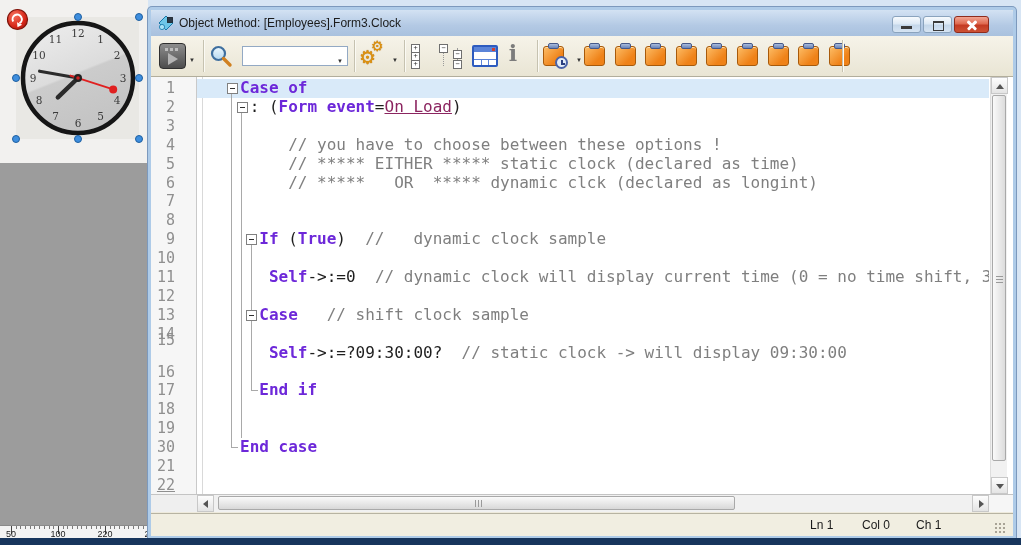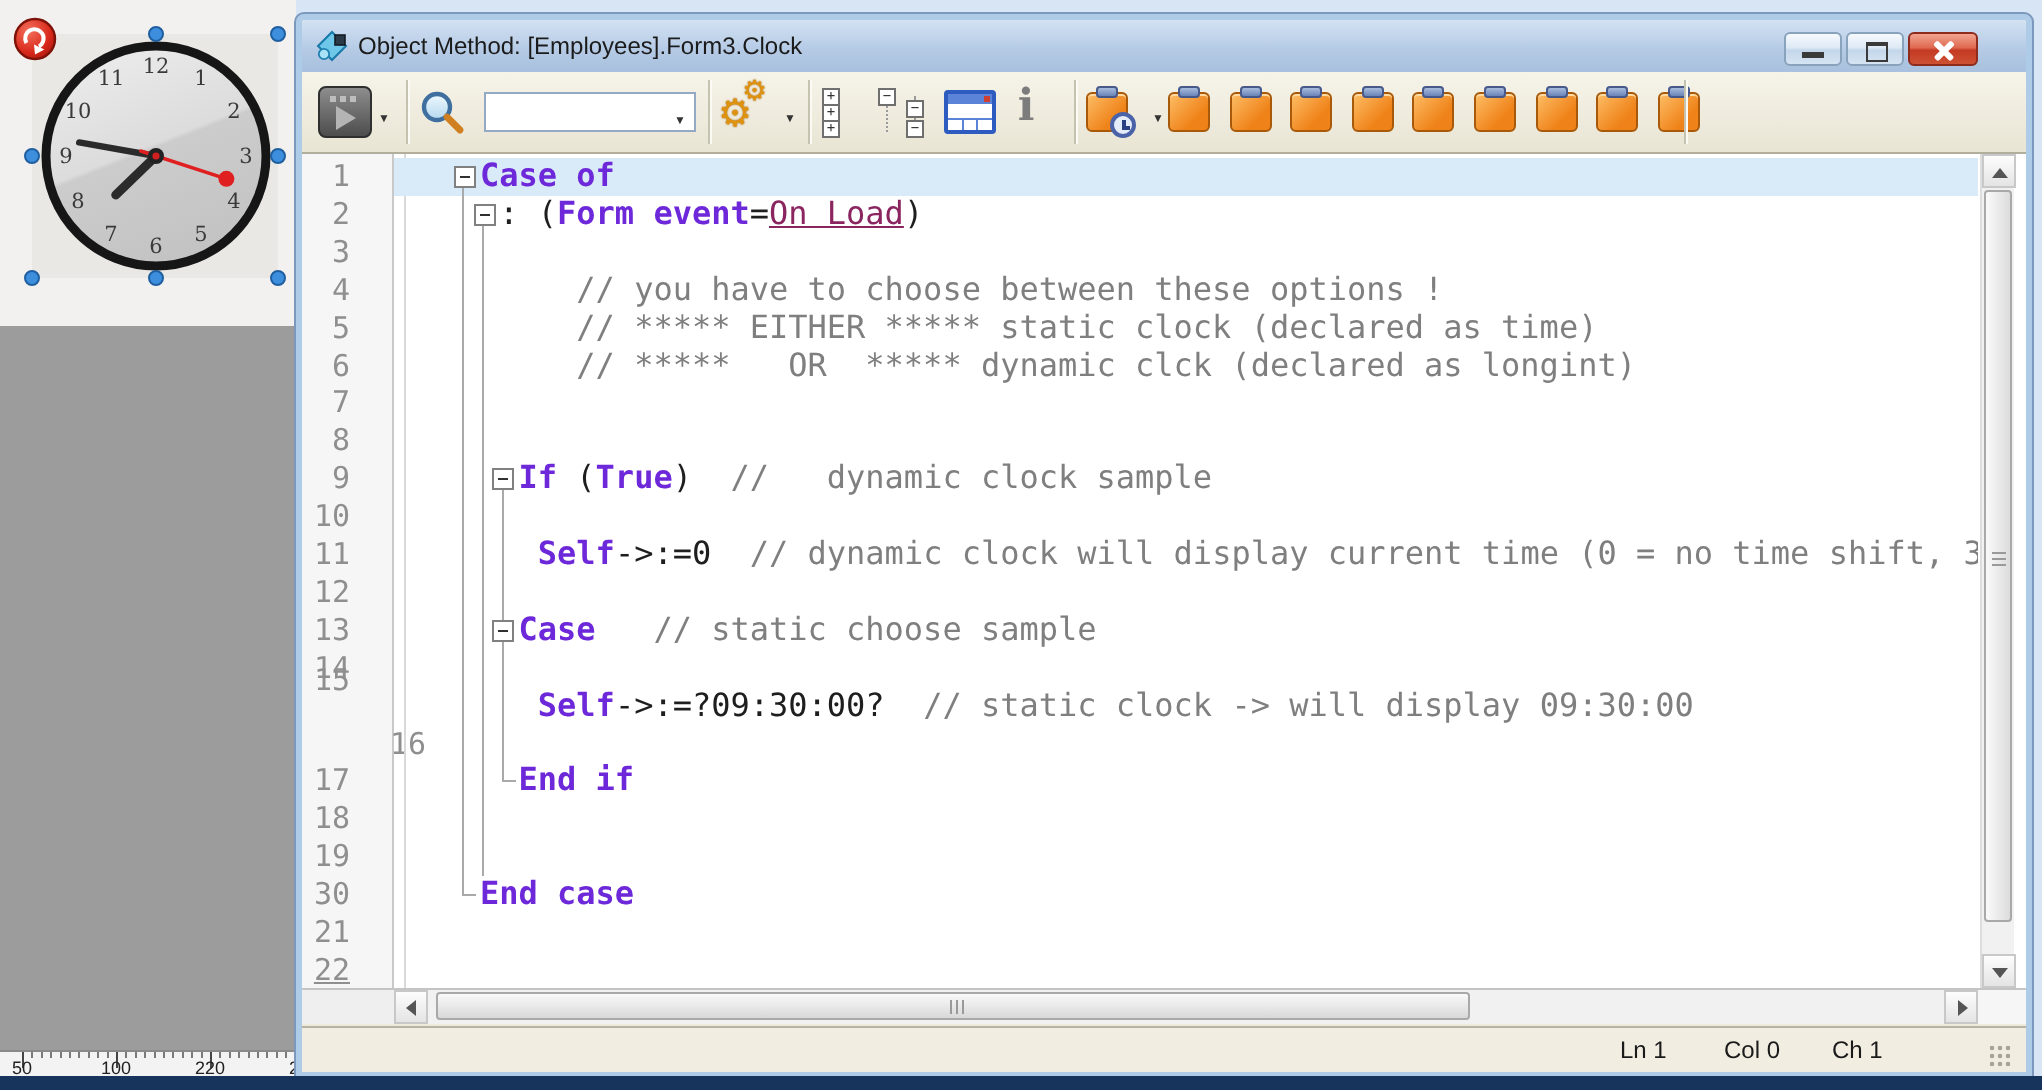--- a/index.html
+++ b/index.html
@@ -326,21 +326,21 @@
         <div class="gutter-num" style="top: 96.5px;">6</div>
         <div class="gutter-num" style="top: 115.4px;">7</div>
         <div class="gutter-num" style="top: 134.3px;">8</div>
         <div class="gutter-num" style="top: 153.2px;">9</div>
         <div class="gutter-num" style="top: 172.1px;">10</div>
         <div class="gutter-num" style="top: 191px;">11</div>
         <div class="gutter-num" style="top: 209.9px;">12</div>
         <div class="gutter-num" style="top: 228.8px;">13</div>
         <div class="gutter-num" style="top: 247.7px;">14</div>
         <div class="gutter-num" style="top: 254px;">15</div>
-        <div class="gutter-num" style="top: 285.5px; margin-left: 38px;">16</div>
+        <div class="gutter-num" style="top: 285.5px;">16</div>
         <div class="gutter-num" style="top: 304.4px;">17</div>
         <div class="gutter-num" style="top: 323.3px;">18</div>
         <div class="gutter-num" style="top: 342.2px;">19</div>
         <div class="gutter-num" style="top: 361.1px;">30</div>
         <div class="gutter-num" style="top: 380px;">21</div>
         <div class="gutter-num" style="top: 398.9px; text-decoration: underline;">22</div>
       </div>
     <div id="indent-guide0"></div>
     <div id="line1-hl"></div>
 
@@ -357,21 +357,21 @@
         <div class="code-line" style="top: 58.7px;"><span class="seg-comment">     // you have to choose between these options !</span></div>
         <div class="code-line" style="top: 77.6px;"><span class="seg-comment">     // ***** EITHER ***** static clock (declared as time)</span></div>
         <div class="code-line" style="top: 96.5px;"><span class="seg-comment">     // *****   OR  ***** dynamic clck (declared as longint)</span></div>
         <div class="code-line" style="top: 115.4px;"></div>
         <div class="code-line" style="top: 134.3px;"></div>
         <div class="code-line" style="top: 153.2px;"><span class="seg-plain">  </span><span class="seg-kw">If</span><span class="seg-plain"> (</span><span class="seg-kw">True</span><span class="seg-plain">)</span><span class="seg-comment">  //   dynamic clock sample</span></div>
         <div class="fold-box" style="left: 95.28px; top: 157.2px;"></div>
         <div class="code-line" style="top: 172.1px;"></div>
         <div class="code-line" style="top: 191px;"><span class="seg-plain">   </span><span class="seg-kw">Self</span><span class="seg-plain">-&gt;:=0</span><span class="seg-comment">  // dynamic clock will display current time (0 = no time shift, 36</span></div>
         <div class="code-line" style="top: 209.9px;"></div>
-        <div class="code-line" style="top: 228.8px;"><span class="seg-plain">  </span><span class="seg-kw">Case</span><span class="seg-comment">   // static choose sample</span></div>
+        <div class="code-line" style="top: 228.8px;"><span class="seg-plain">  </span><span class="seg-kw">Case</span><span class="seg-comment">   // shift clock sample</span></div>
         <div class="fold-box" style="left: 95.28px; top: 232.8px;"></div>
         <div class="code-line" style="top: 247.7px;"></div>
         <div class="code-line" style="top: 266.6px;"><span class="seg-plain">   </span><span class="seg-kw">Self</span><span class="seg-plain">-&gt;:=?09:30:00?</span><span class="seg-comment">  // static clock -&gt; will display 09:30:00</span></div>
         <div class="code-line" style="top: 285.5px;"></div>
         <div class="code-line" style="top: 304.4px;"><span class="seg-plain">  </span><span class="seg-kw">End if</span></div>
         <div class="code-line" style="top: 323.3px;"></div>
         <div class="code-line" style="top: 342.2px;"></div>
         <div class="code-line" style="top: 361.1px;"><span class="seg-kw">End case</span></div>
         <div class="code-line" style="top: 380px;"></div>
         <div class="code-line" style="top: 398.9px;"></div>

